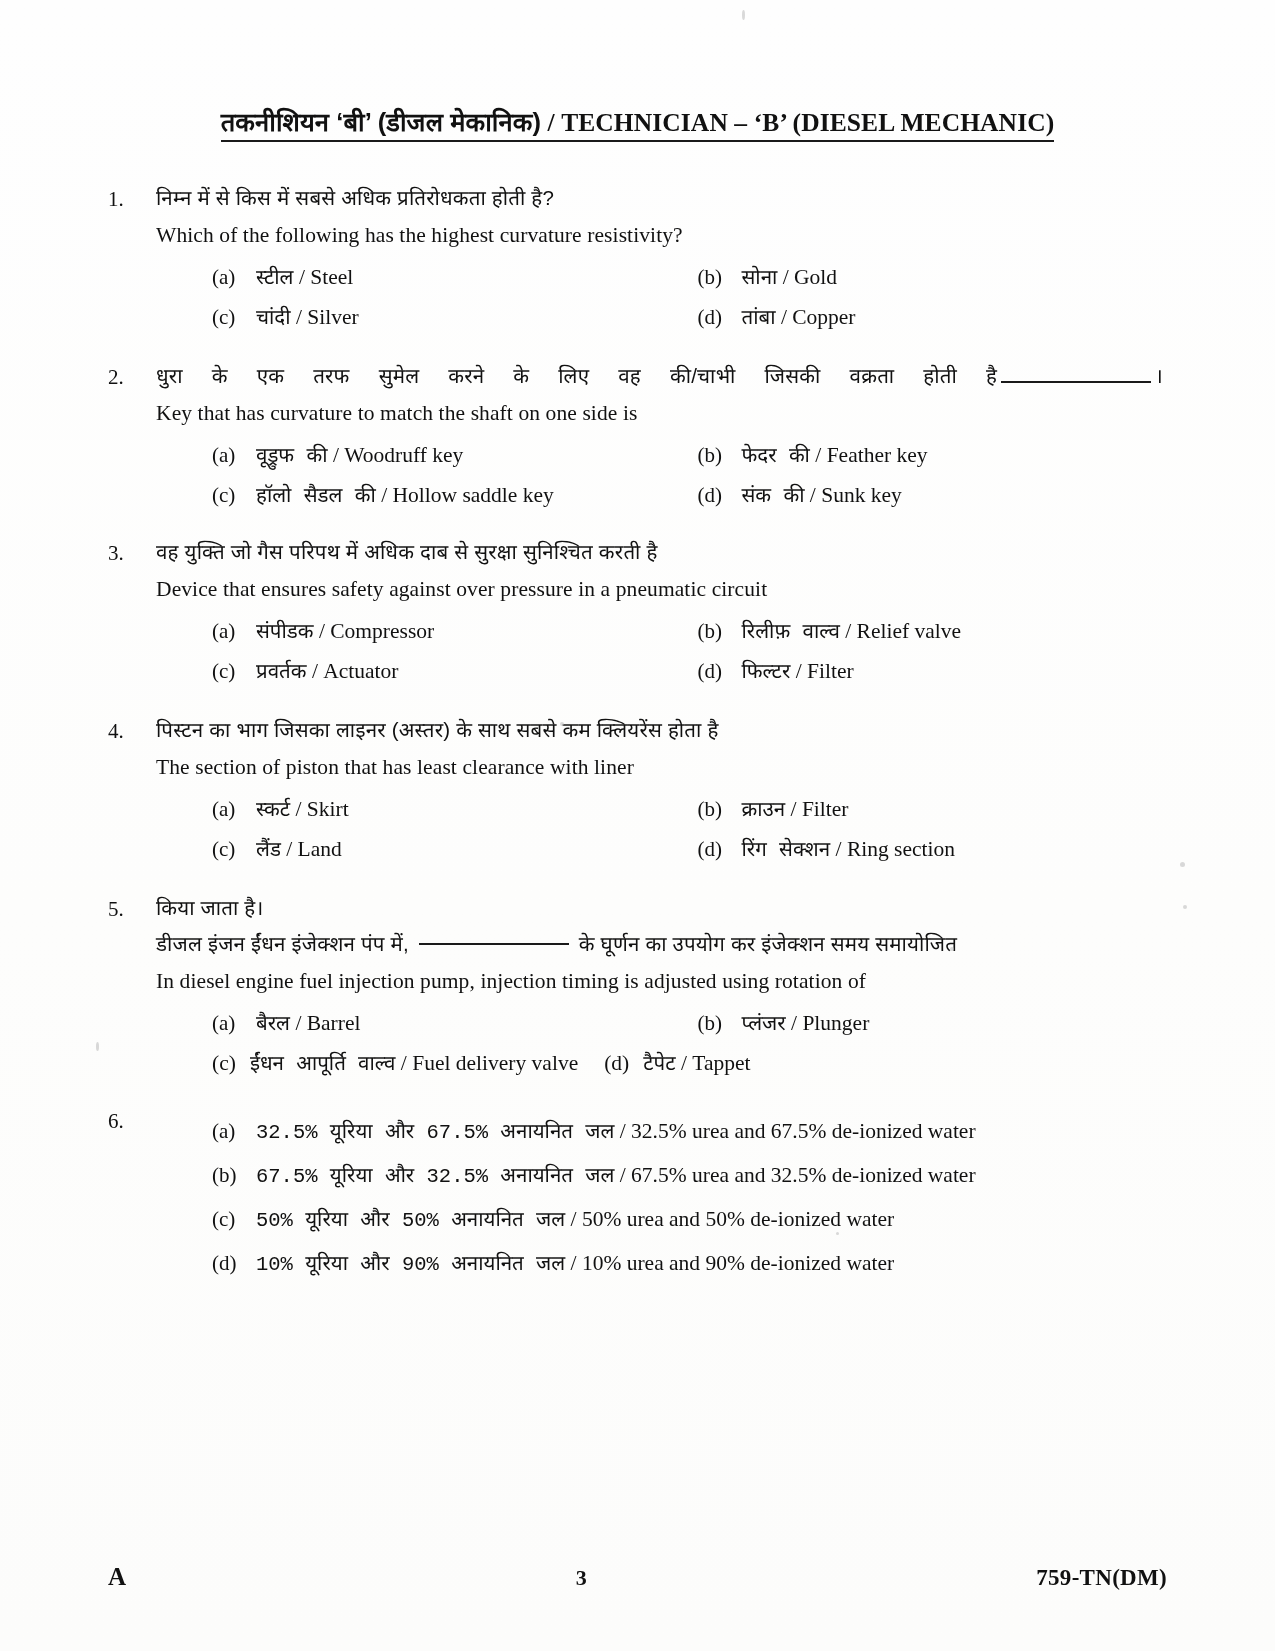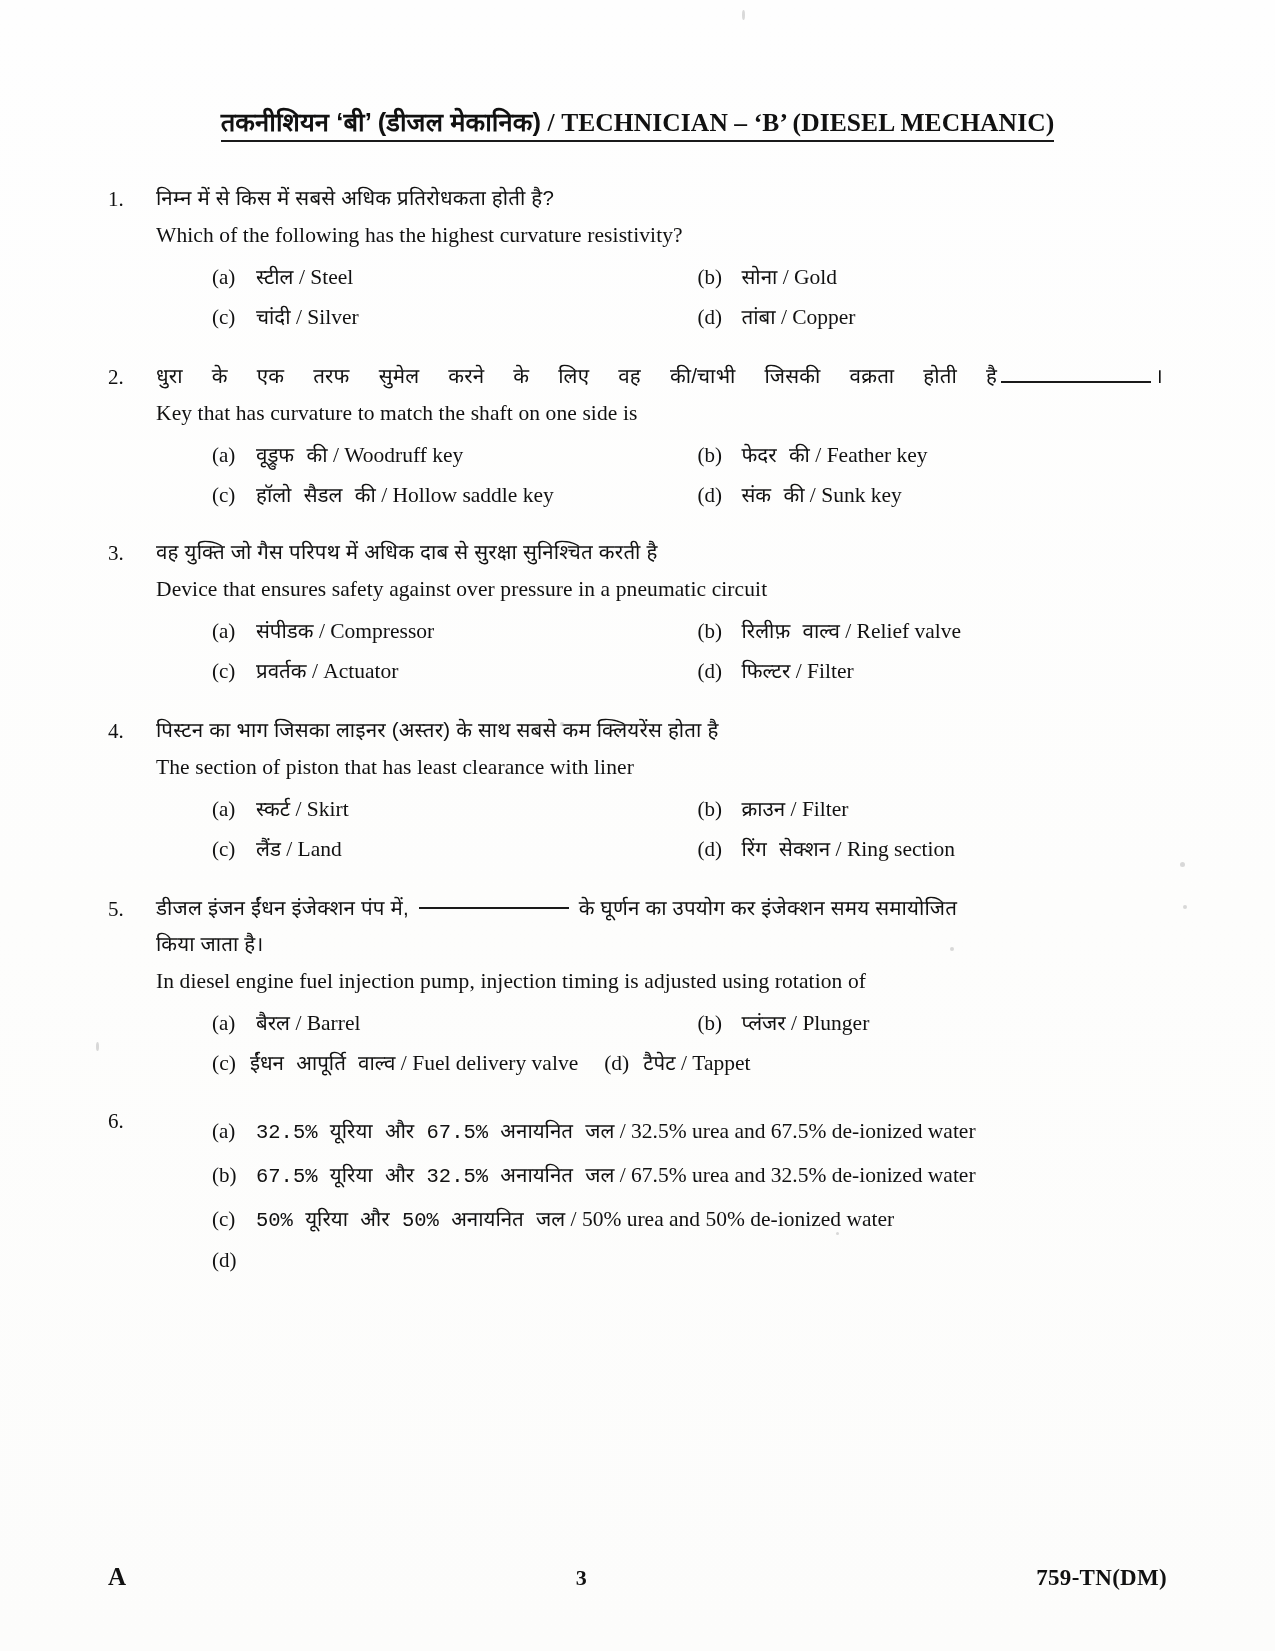--- a/index.html
+++ b/index.html
@@ -310,26 +310,26 @@
             </div>
           </div>
         </div>
       </div>
     </div>
 
     <div class="q-block" style="margin-bottom:26px;">
       <div class="q-row">
         <div class="q-num">5.</div>
         <div class="q-body">
+          <div class="q-hindi">किया जाता है।</div>
           <div class="q-hindi" style="white-space:nowrap;">
             <span>डीजल इंजन ईंधन इंजेक्शन पंप में,</span>
             <span class="blank-line"></span>
             <span>के घूर्णन का उपयोग कर इंजेक्शन समय समायोजित</span>
           </div>
-          <div class="q-hindi">किया जाता है।</div>
           <div class="q-eng">In diesel engine fuel injection pump, injection timing is adjusted using rotation of</div>
           <div class="opts">
             <div class="opt-row">
               <div class="opt pair-left">
                 <span class="opt-tag">(a)</span>
                 <span class="opt-text"><span class="hi">बैरल</span>&nbsp;<span>/ Barrel</span></span>
               </div>
               <div class="opt pair-right">
                 <span class="opt-tag">(b)</span>
                 <span class="opt-text"><span class="hi">प्लंजर</span>&nbsp;<span>/ Plunger</span></span>
@@ -364,20 +364,21 @@
             </div>
             <div class="opt-row" style="margin-bottom:16px;">
               <div class="opt wide pair-left">
                 <span class="opt-tag">(c)</span>
                 <span class="opt-text"><span class="hi">50% यूरिया और 50% अनायनित जल</span>&nbsp;<span>/ 50% urea and 50% de-ionized water</span></span>
               </div>
             </div>
             <div class="opt-row">
               <div class="opt wide pair-left">
                 <span class="opt-tag">(d)</span>
+                <span class="opt-text"><span class="hi">10% यूरिया और 90% अनायनित जल</span>&nbsp;<span>/ 10% urea and 90% de-ionized water</span></span>
               </div>
             </div>
           </div>
         </div>
       </div>
     </div>
 
   </div>
 
   <div class="footer">

